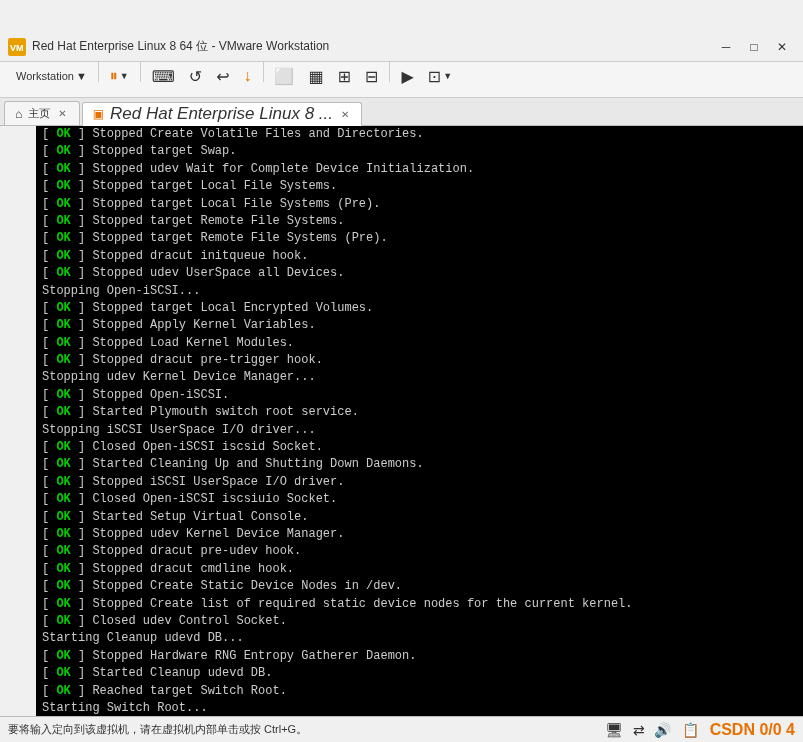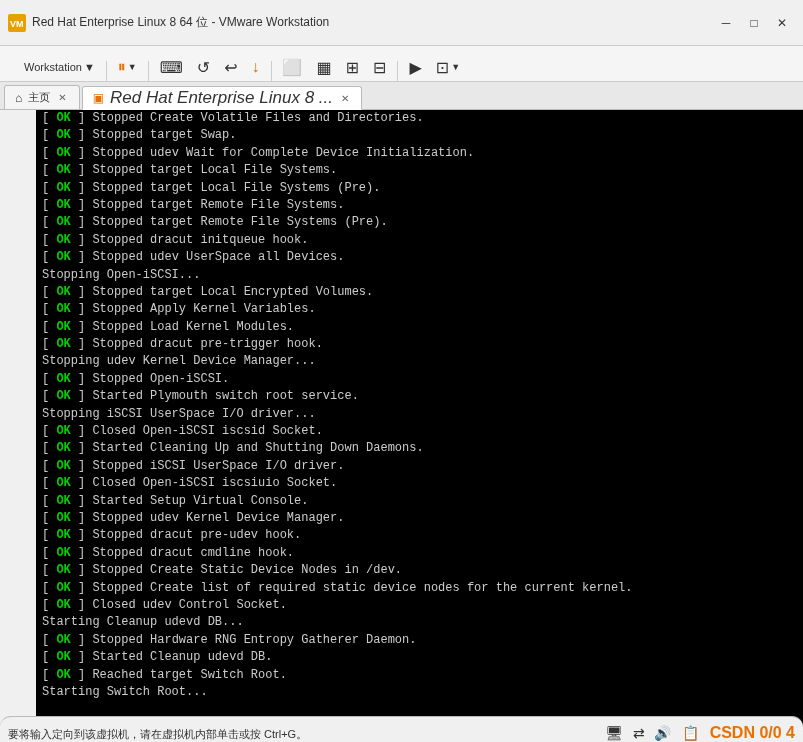--- a/index.html
+++ b/index.html
@@ -1,26 +1,27 @@
 <!DOCTYPE html>
 <html><head>
   <meta charset="utf-8">
   <style>
     * { margin: 0; padding: 0; box-sizing: border-box; }
     body { width: 803px; height: 742px; font-family: 'Segoe UI', Arial, sans-serif; background: #f0f0f0; overflow: hidden; user-select: none; }
 
     
     #titlebar {
-      height: 46px;
+      height: 30px;
       background: #f0f0f0;
       display: flex;
       align-items: center;
       padding: 8px 8px;
       border-bottom: 1px solid #ccc;
       justify-content: space-between;
+      margin-top: 32px;
     }
     #titlebar-left {
       display: flex;
       align-items: center;
       gap: 6px;
     }
     #titlebar-controls {
       display: flex;
       align-items: center;
       gap: 2px;
@@ -37,22 +38,22 @@
       cursor: pointer;
       color: #333;
     }
 
     
     #toolbar {
       height: 36px;
       background: #f5f5f5;
       border-bottom: 1px solid #ccc;
       display: flex;
-      align-items: flex-end;
-      padding: 0 18px;
+      align-items: flex-start;
+      padding: 0 10px;
       gap: 2px;
     }
     .toolbar-btn {
       height: 28px;
       padding: 0 6px;
       display: flex;
       align-items: center;
       justify-content: center;
       background: transparent;
       border: none;
@@ -123,30 +124,29 @@
     .ok { color: #00cc00; font-weight: bold; }
     .bracket { color: #cccccc; }
     .plain { color: #cccccc; }
 
     
     #statusbar {
       height: 26px;
       background: #f0f0f0;
       border-top: 1px solid #bbb;
       display: flex;
-      align-items: flex-end;
+      align-items: center;
       padding: 0 8px;
       font-size: 11px;
       color: #333;
       justify-content: space-between;
       position: absolute;
       bottom: 0;
       left: 0;
       right: 0;
-      border-radius: 11px;
     }
     #statusbar-right {
       display: flex;
       align-items: center;
       gap: 10px;
     }
     .status-icon {
       font-size: 14px;
       cursor: pointer;
     }

